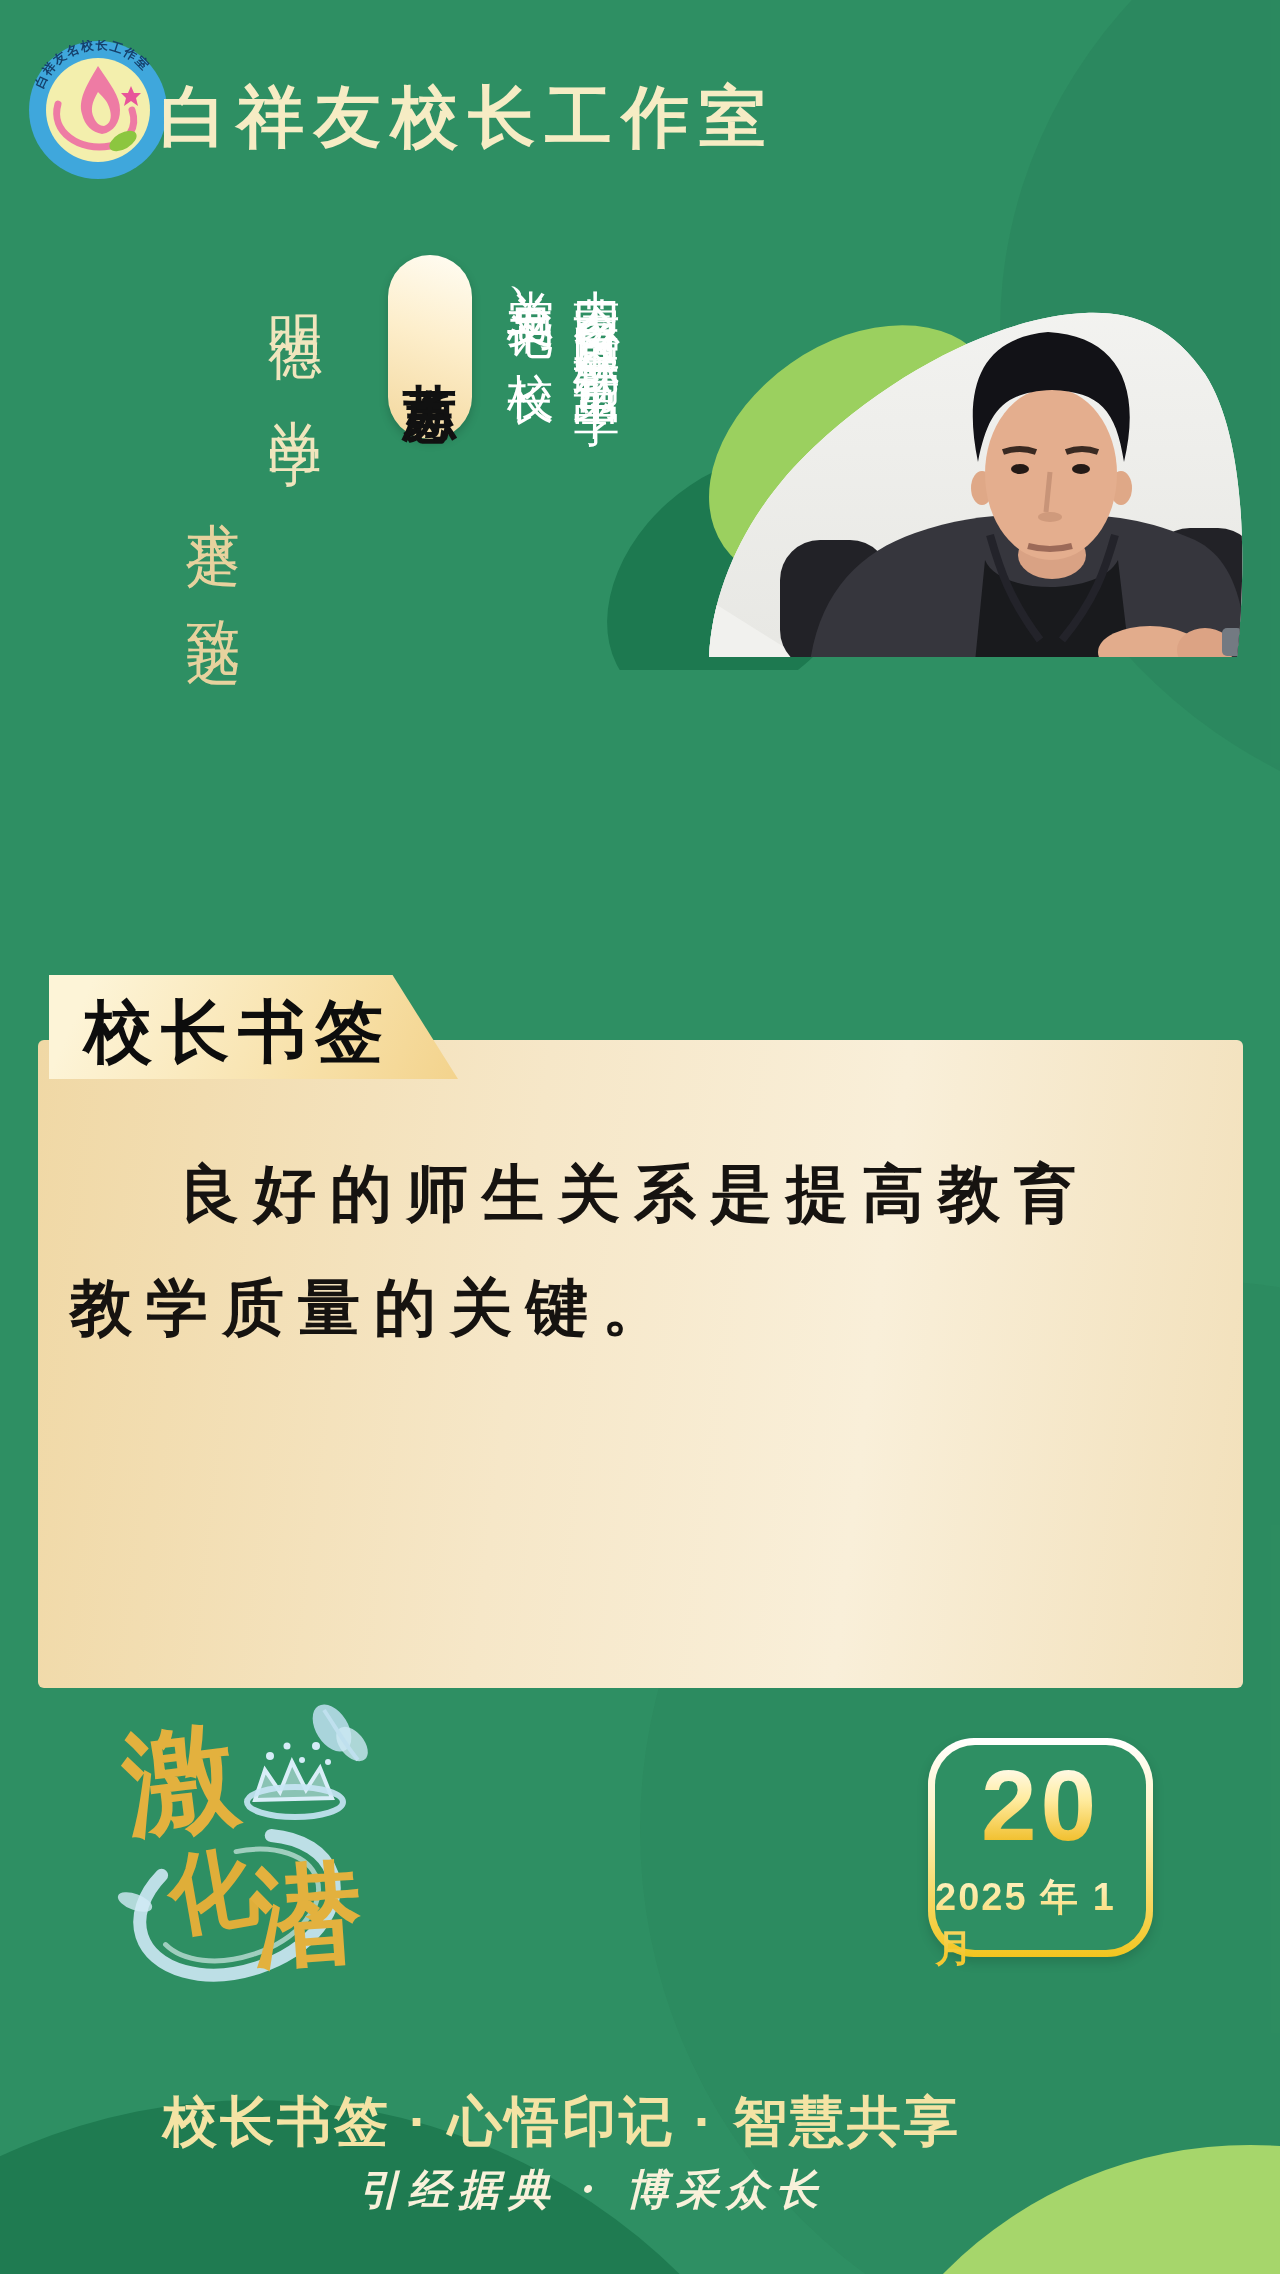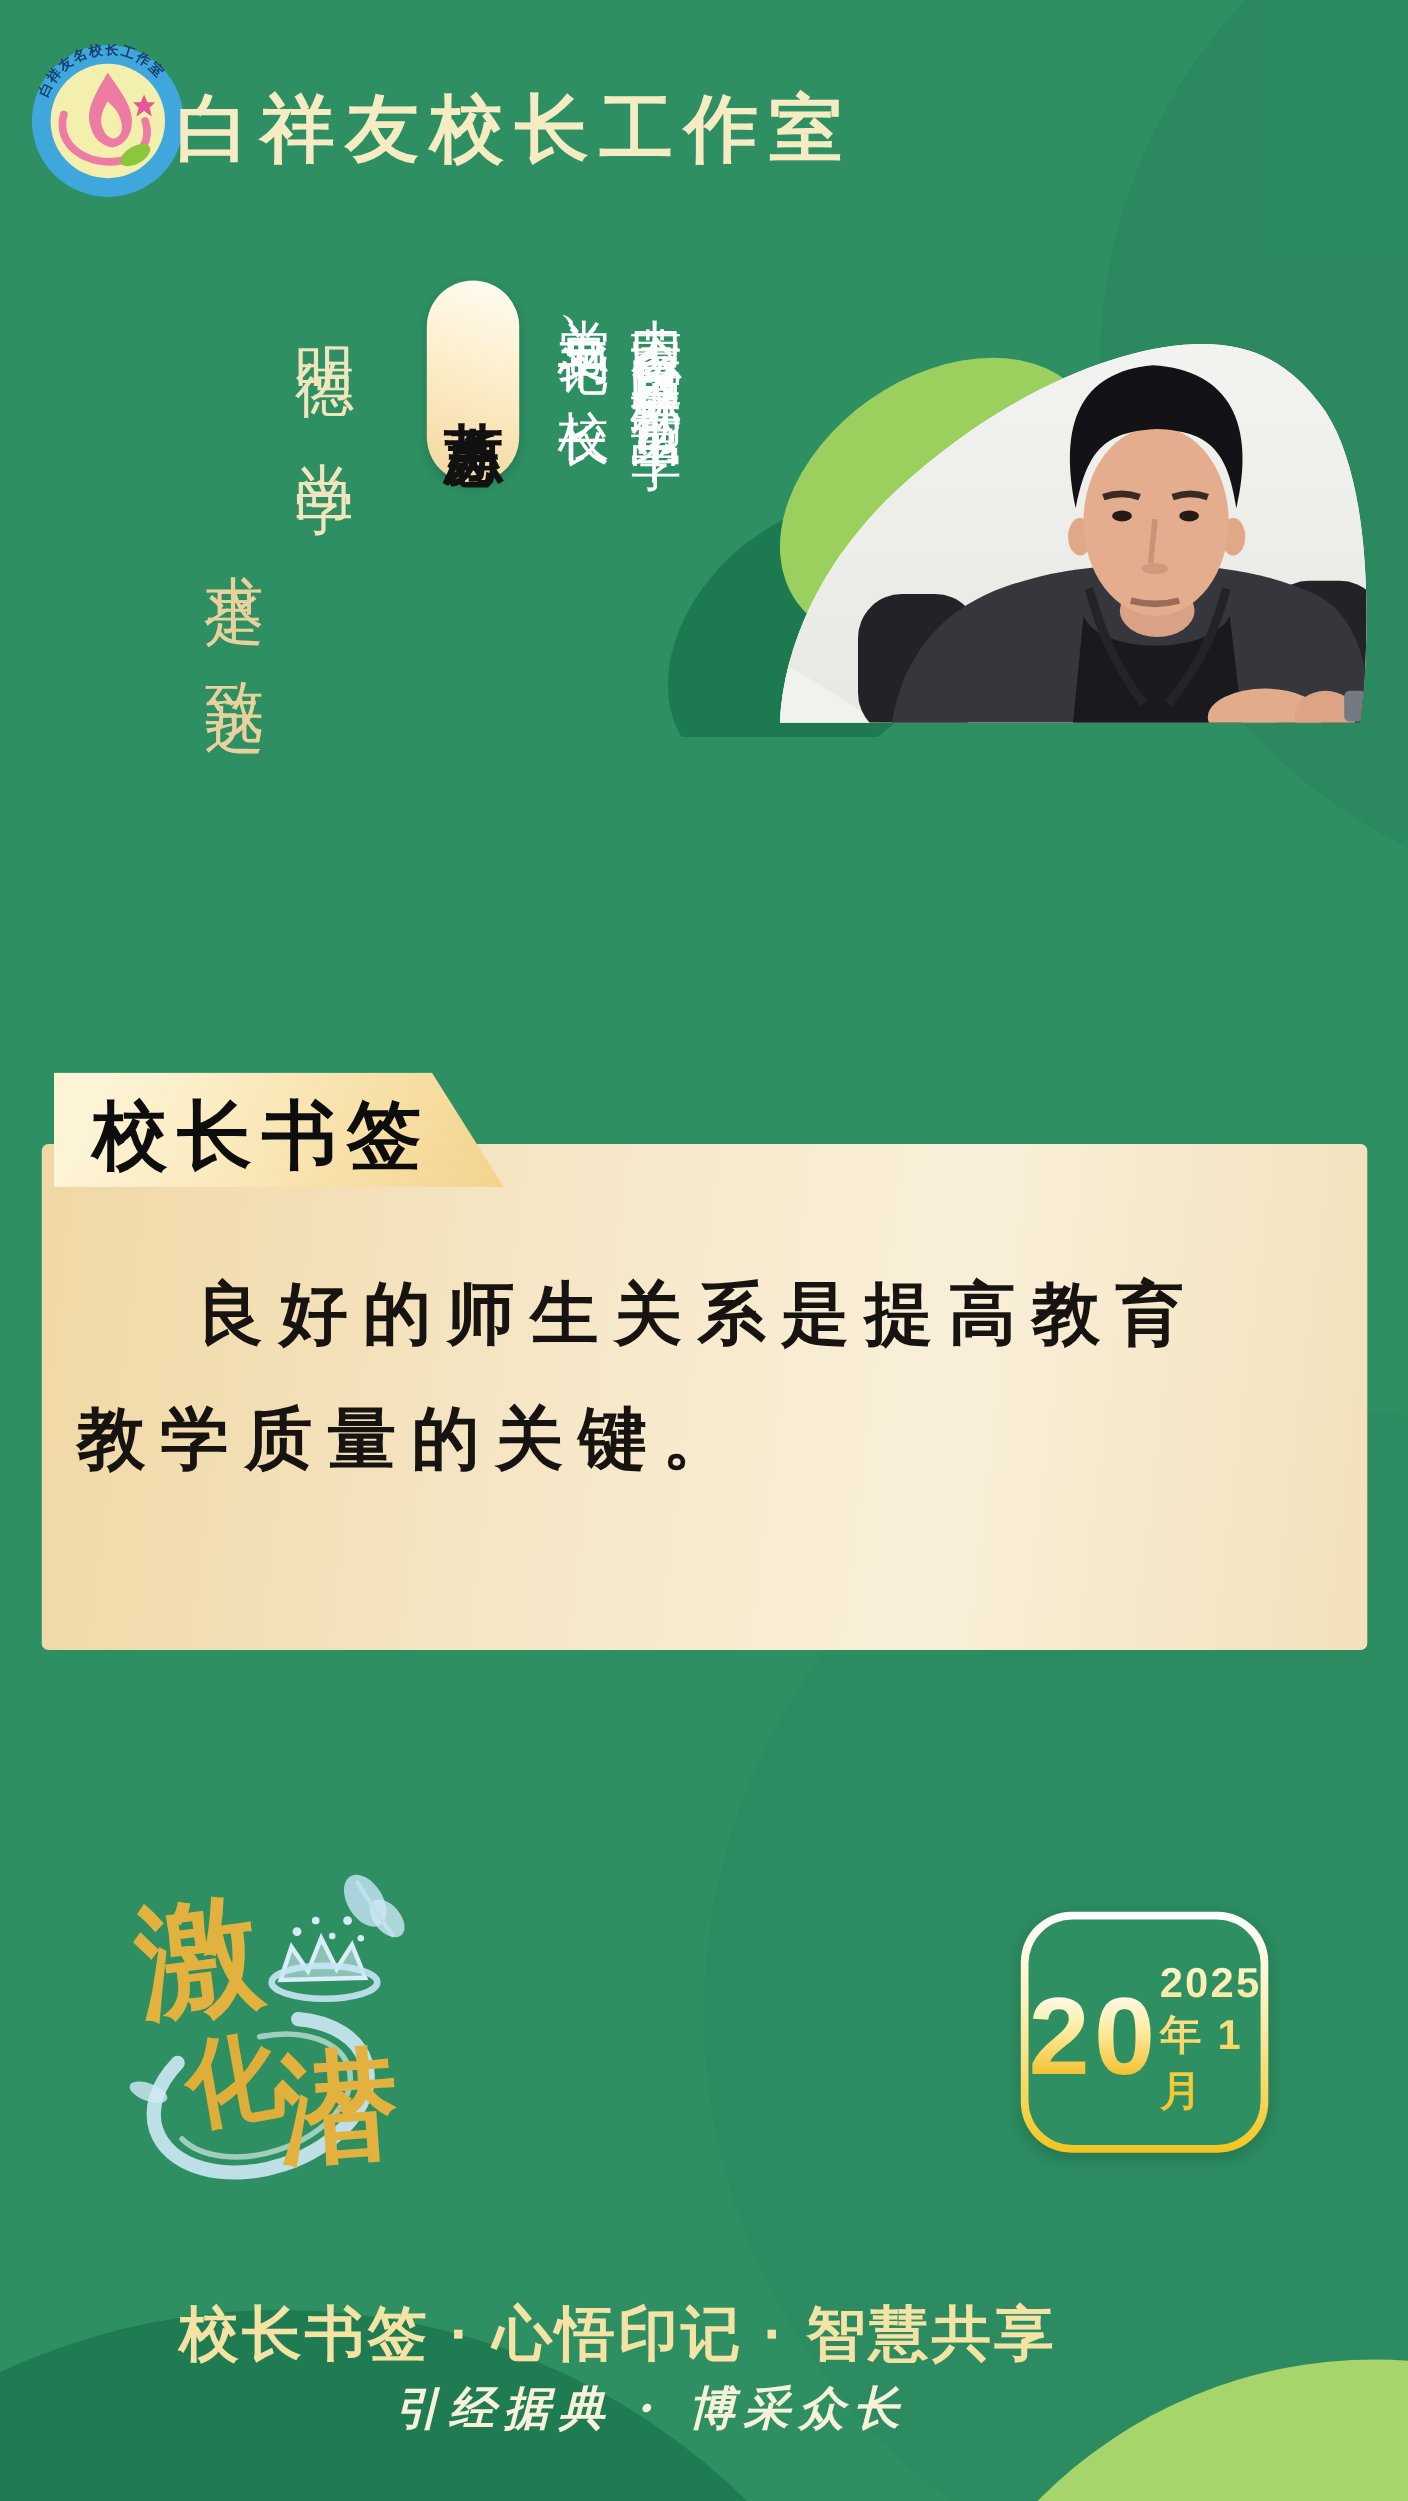--- a/index.html
+++ b/index.html
@@ -36,41 +36,41 @@
   .photo-svg{left:480px;top:200px;z-index:1;}
   
   .banner{
     left:49px;top:975px;width:409px;height:104px;z-index:2;
     background:linear-gradient(115deg,#fdf4d7 10%,#f7dfa5 70%,#f3d38d 100%);
     clip-path:polygon(0 0,84% 0,100% 100%,0 100%);
   }
   .banner-label{position:absolute;left:35px;top:12px;font-size:68px;font-weight:700;letter-spacing:9px;color:#0d0d0d;}
   
   .quote-box{
-    left:38px;top:1040px;width:1205px;height:460px;border-radius:6px;z-index:1;
+    left:38px;top:1040px;width:1205px;height:648px;border-radius:6px;z-index:1;
     background:linear-gradient(97deg,#f0d8a5 0%,#f6e7c8 40%,#f9efd9 68%,#f2e0ba 100%);
   }
   .quote-line{position:absolute;font-family:"DejaVu Serif", serif;font-weight:600;font-size:62px;letter-spacing:14px;color:#161310;white-space:nowrap;}
   .quote-line-1{left:140px;top:112px;}
   .quote-line-2{left:32px;top:226px;}
   
   .artwork-svg{left:40px;top:1690px;z-index:2;}
   .art-char{position:absolute;font-family:"DejaVu Serif", serif;font-weight:700;color:#e3b13e;z-index:3;line-height:1;}
   .art-char-top{left:124px;top:1722px;font-size:114px;transform:rotate(-7deg);}
   .art-char-flourish{left:168px;top:1846px;font-size:88px;transform:rotate(-10deg);color:#dfae39;}
   .art-char-bottom{left:252px;top:1860px;font-size:110px;transform:rotate(-4deg);}
   
   .date-box{
     left:928px;top:1738px;width:225px;height:219px;border-radius:46px;z-index:2;
     background:linear-gradient(180deg,#ffffff 0%,#fff3c4 35%,#f2c51f 100%);
     padding:0;box-shadow:0 5px 12px rgba(0,0,0,0.15);
   }
   .date-inner{
     position:absolute;left:7px;top:7px;right:7px;bottom:7px;border-radius:40px;
-    background:#2e8f63;display:flex;flex-direction:row;align-items:center;
+    background:#2e8f63;display:flex;flex-direction:column;align-items:center;
   }
   .day-num{
     margin-top:8px;font-size:100px;font-weight:800;letter-spacing:4px;line-height:1.05;
     background:linear-gradient(180deg,#ffffff 5%,#ffeb9e 45%,#efb91d 90%);
     -webkit-background-clip:text;background-clip:text;color:transparent;
   }
   .date-label{
     margin-top:14px;font-size:38px;font-weight:700;letter-spacing:2px;
     background:linear-gradient(180deg,#fff6cf 0%,#f4c832 80%);
     -webkit-background-clip:text;background-clip:text;color:transparent;

